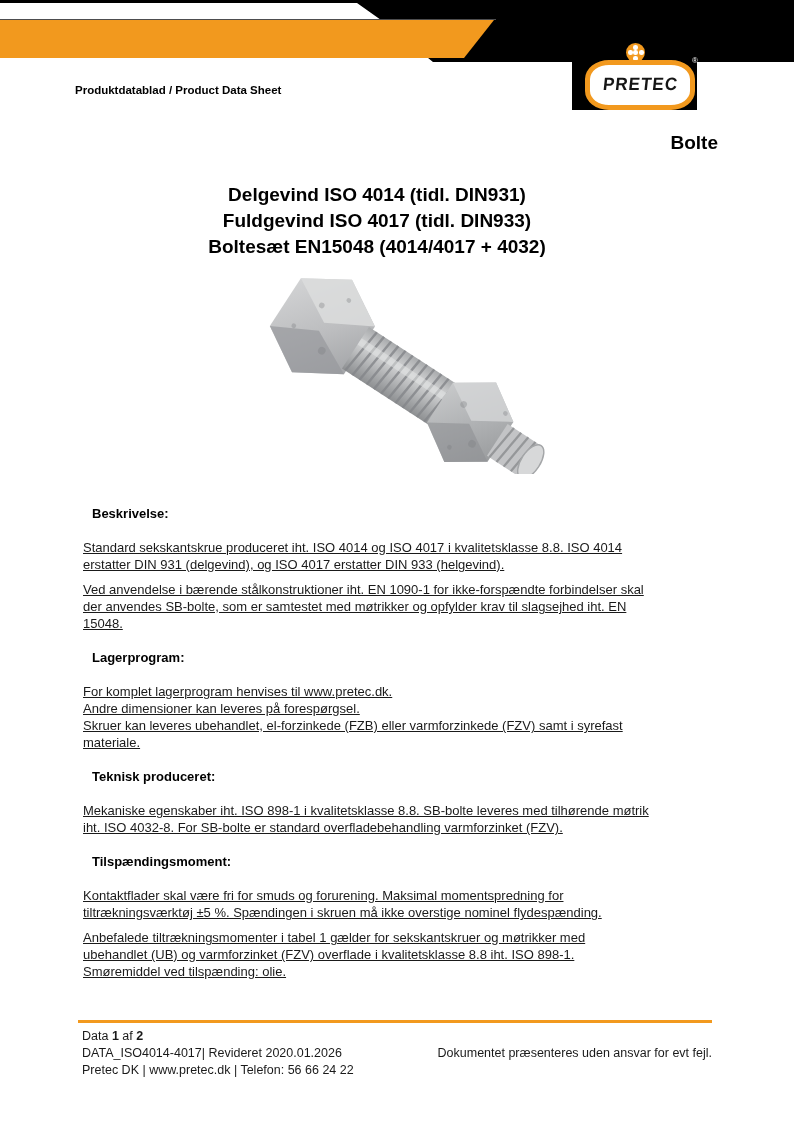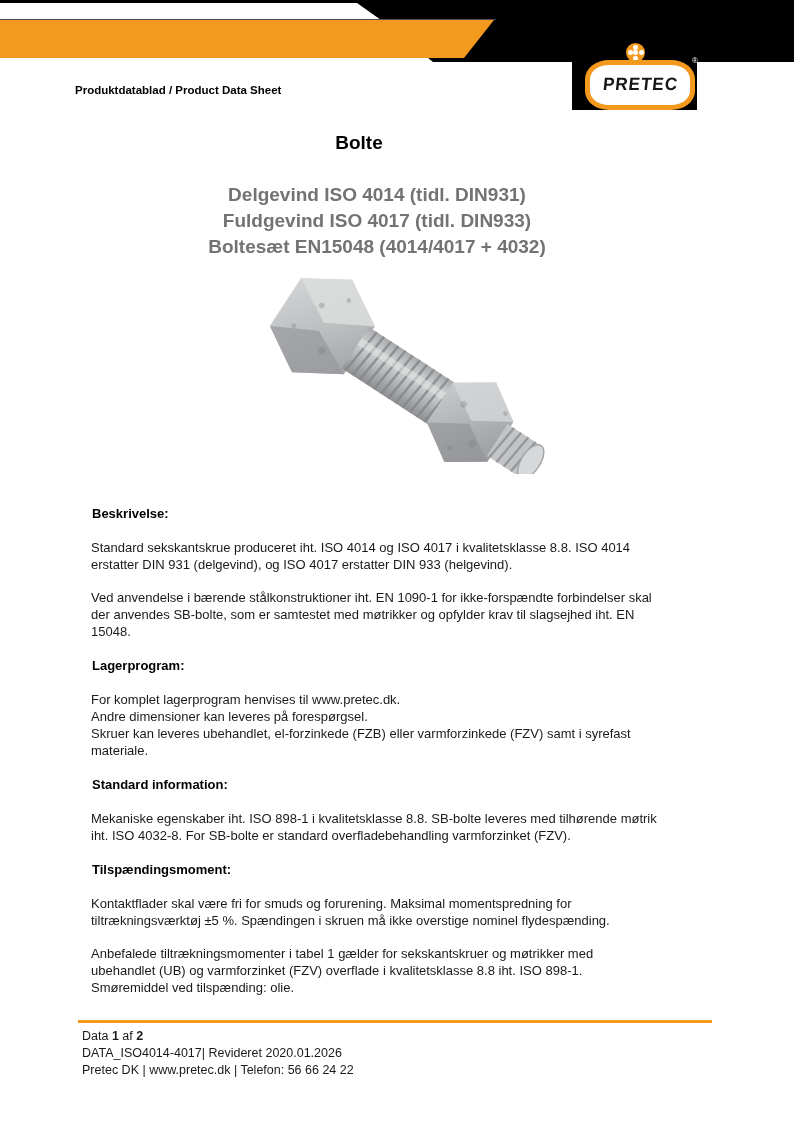--- a/index.html
+++ b/index.html
@@ -35,30 +35,30 @@
     border:5px solid #F2991E;border-radius:24px/19px;
     display:flex;align-items:center;justify-content:center;
   }
   .logo-text{
     font-weight:bold;font-size:17px;letter-spacing:1px;color:#161616;
     transform:skewX(-6deg) scaleY(1.05);
   }
   .logo-reg{position:absolute;left:692px;top:56px;color:#fff;font-size:8px;}
   
   .doc-label{position:absolute;left:75px;top:84px;font-size:11.5px;font-weight:bold;color:#000;}
-  .main-title{position:absolute;left:0;top:132px;width:718px;text-align:center;
+  .main-title{position:absolute;left:0;top:132px;width:718px;text-align:right;
     font-size:19px;font-weight:bold;color:#000;}
   .subtitle{position:absolute;left:0;top:182px;width:754px;text-align:center;
-    font-size:19px;font-weight:bold;line-height:26px;color:#737373;white-space:pre-line;}
+    font-size:19px;font-weight:bold;line-height:26px;color:#000000;white-space:pre-line;}
   
   .bolt-wrap{position:absolute;left:266px;top:256px;width:282px;height:218px;}
   
   .content{position:absolute;left:75px;top:488px;width:646px;font-size:13px;line-height:17px;}
   .content h3{margin:17px;font-size:13px;line-height:17px;font-weight:bold;color:#000;}
-  .content p{margin:16px;white-space:pre-line;}
+  .content p{margin:8px;white-space:pre-line;text-decoration:underline;}
   .m-h1{margin-top:0;}        
   .p-after-h{margin-top:4px;}
   .p-gap{margin-top:13px;}
   .m-h2{margin-top:17px;}     
   .p-after-h2{margin-top:2px;}
   .m-h3{margin-top:26px;}     
   .p-after-h3{margin-top:3px;}
   .p-gap2{margin-top:16px;}
   .m-h4{margin-top:19px;}     
   .p-after-h4{margin-top:0;}
@@ -172,32 +172,33 @@
   <p class="p-gap">Ved anvendelse i bærende stålkonstruktioner iht. EN 1090-1 for ikke-forspændte forbindelser skal
 der anvendes SB-bolte, som er samtestet med møtrikker og opfylder krav til slagsejhed iht. EN
 15048.</p>
 
   <h3 class="m-h2">Lagerprogram:</h3>
   <p class="p-after-h2">For komplet lagerprogram henvises til www.pretec.dk.
 Andre dimensioner kan leveres på forespørgsel.
 Skruer kan leveres ubehandlet, el-forzinkede (FZB) eller varmforzinkede (FZV) samt i syrefast
 materiale.</p>
 
-  <h3 class="m-h3">Standard information:</h3>
+  <h3 class="m-h3">Teknisk produceret:</h3>
   <p class="p-after-h3">Mekaniske egenskaber iht. ISO 898-1 i kvalitetsklasse 8.8. SB-bolte leveres med tilhørende møtrik
 iht. ISO 4032-8. For SB-bolte er standard overfladebehandling varmforzinket (FZV).</p>
 
   <h3 class="m-h4">Tilspændingsmoment:</h3>
   <p class="p-after-h4">Kontaktflader skal være fri for smuds og forurening. Maksimal momentspredning for
 tiltrækningsværktøj ±5 %. Spændingen i skruen må ikke overstige nominel flydespænding.</p>
   <p class="p-gap2">Anbefalede tiltrækningsmomenter i tabel 1 gælder for sekskantskruer og møtrikker med
 ubehandlet (UB) og varmforzinket (FZV) overflade i kvalitetsklasse 8.8 iht. ISO 898-1.
 Smøremiddel ved tilspænding: olie.</p>
 </div>
 
 <div class="footer-rule"></div>
 <div class="footer-left">
   <div><span>Data </span><span class="b">1</span><span> af </span><span class="b">2</span></div>
   <div>DATA_ISO4014-4017| Revideret 2020.01.2026</div>
   <div>Pretec DK | www.pretec.dk | Telefon: 56 66 24 22</div>
 </div>
 <div class="footer-right">
+  <div>Dokumentet præsenteres uden ansvar for evt fejl.</div>
 </div>
 
 </body></html>

